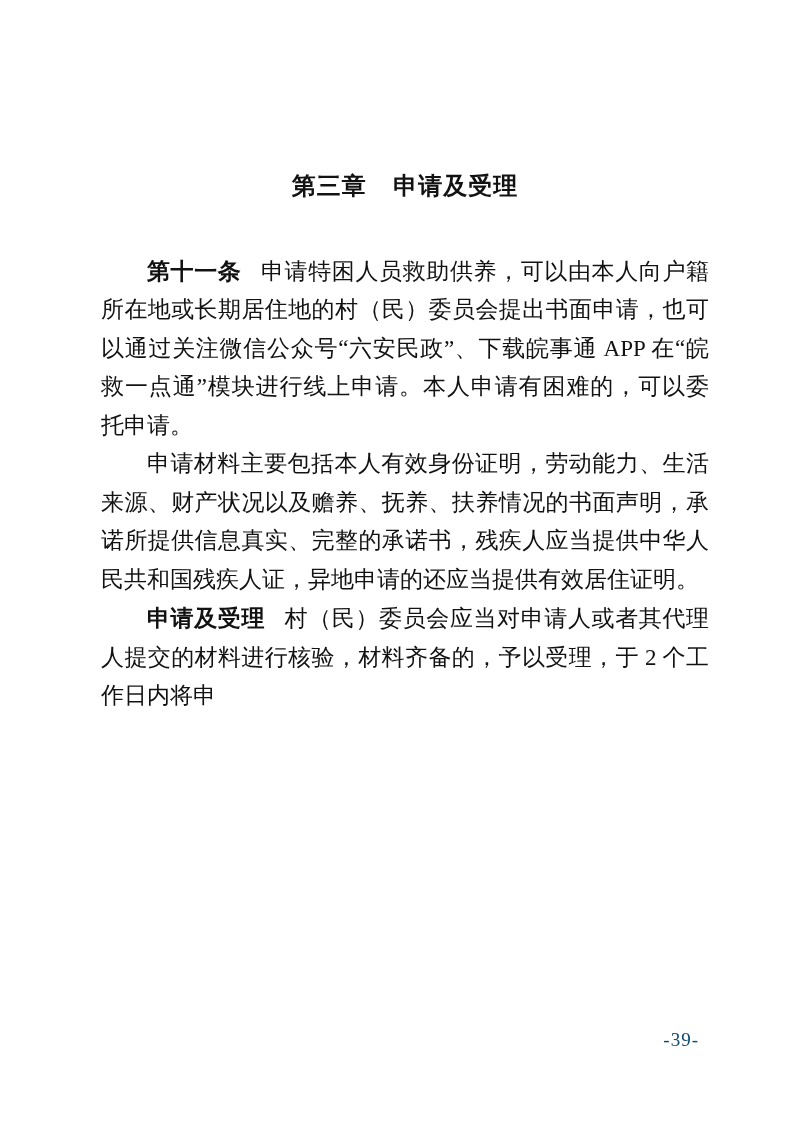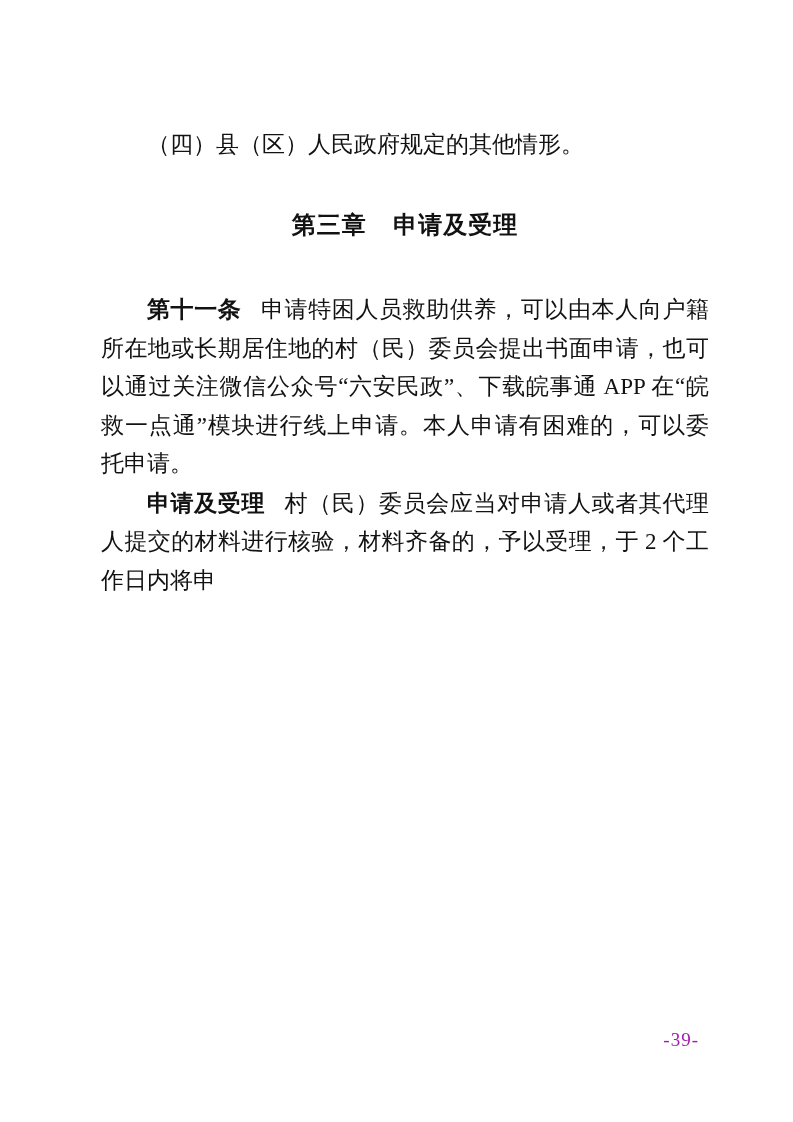--- a/index.html
+++ b/index.html
@@ -49,36 +49,36 @@
     margin-right: 1.1em;
   }
   .page-number {
     position: absolute;
     top: 1029px;
     right: 94px;
     font-size: 19px;
     line-height: 22px;
     letter-spacing: 1px;
     font-family: "Liberation Serif", "DejaVu Serif", serif;
-    color: #a21caf;
+    color: #0c4a6e;
   }
 </style>
 </head>
 <body>
 
 <div class="page">
   <main class="content">
 
-    <p class="para"><span>（四）县（区）人民政府规定的其他情形。</span></p>
 
 
     <h2 class="chapter"><span class="chap-num">第三章</span><span class="chap-title">申请及受理</span></h2>
 
     <p class="para"><span class="article-label">第十一条</span><span>申请特困人员救助供养，可以由本人向户籍所在地或长期居住地的村（民）委员会提出书面申请，也可以通过关注微信公众号“六安民政”、下载皖事通 APP 在“皖救一点通”模块进行线上申请。本人申请有困难的，可以委托申请。</span></p>
 
+    <p class="para"><span>申请材料主要包括本人有效身份证明，劳动能力、生活来源、财产状况以及赡养、抚养、扶养情况的书面声明，承诺所提供信息真实、完整的承诺书，残疾人应当提供中华人民共和国残疾人证，异地申请的还应当提供有效居住证明。</span></p>
 
 
 
     <p class="para"><span class="article-label">申请及受理</span><span>村（民）委员会应当对申请人或者其代理人提交的材料进行核验，材料齐备的，予以受理，于 2 个工作日内将申</span></p>
 
   </main>
 
   <div class="page-number">-39-</div>
 </div>
 

